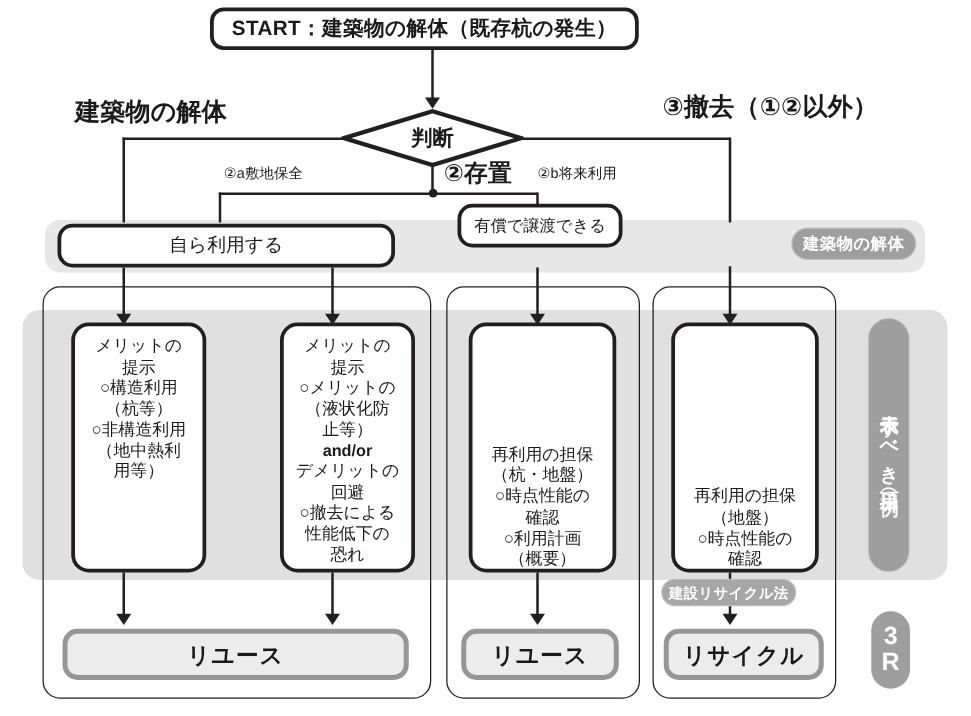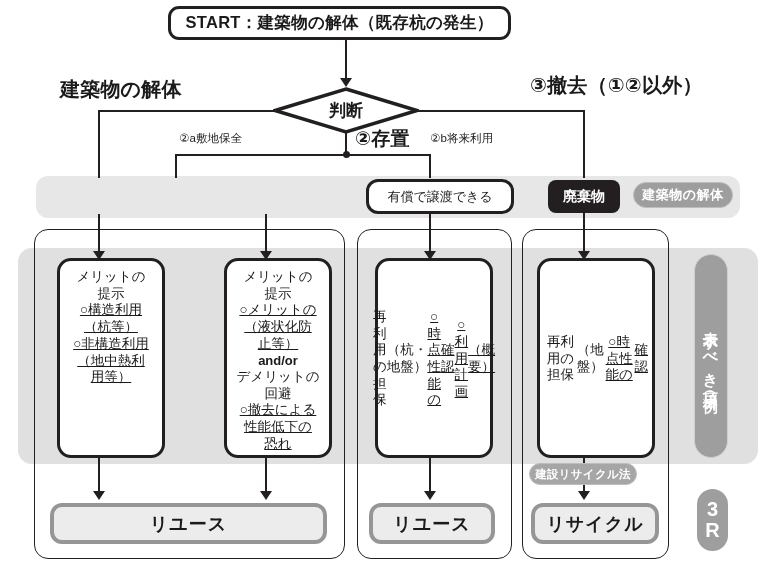--- a/index.html
+++ b/index.html
@@ -108,25 +108,25 @@
 
   
   .detail{
     padding:8px 4px 6px;
     display:block;
     font-size:13.5px;
     line-height:1.24;
     text-align:center;
   }
   .detail .ttl{font-weight:normal;display:block;}
-  .detail .li{display:block;text-decoration:underline;}
+  .detail .li{display:block;}
   .detail .andor{display:block;font-weight:bold;font-size:13px;}
   .detail-mid{
     display:flex;
-    flex-direction:row;
+    flex-direction:column;
     align-items:center;
     justify-content:flex-end;
     height:100%;
   }
 
   
   .outcome{
     background:#ececec;
     border:4px solid #969696;
     border-radius:12px;
@@ -226,28 +226,28 @@
 
   <div class="abs vline" style="left:345px;top:132px;height:22px;"></div>
   <div class="abs dot" style="left:343px;top:151px;"></div>
 
   <div class="abs hline" style="left:175px;top:154px;width:172px;"></div>
   <div class="abs vline" style="left:175px;top:154px;height:24px;"></div>
 
   <div class="abs hline" style="left:345px;top:154px;width:85px;"></div>
   <div class="abs vline" style="left:429px;top:154px;height:24px;"></div>
 
-
-  <div class="abs hardbox" style="left:366px;top:179px;width:148px;height:35px;">
+  <div class="abs hardbox" style="left:46px;top:179px;width:270px;height:35px;">
+    <span class="dec-label">自ら利用する</span>
+  </div>
+
+  <div class="abs hardbox" style="left:366px;top:163px;width:132px;height:35px;">
     <span class="dec-label sm">有償で譲渡できる</span>
   </div>
 
-  <div class="abs blackbox" style="left:548px;top:180px;width:72px;height:33px;">
-    <span>廃棄物</span>
-  </div>
 
   <div class="abs pill law" style="left:633px;top:182px;width:100px;height:26px;">
     <span>建築物の解体</span>
   </div>
 
   <div class="abs vline" style="left:98px;top:214px;height:40px;"></div>
   <div class="abs arrowhead" style="left:93px;top:251px;"></div>
 
   <div class="abs vline" style="left:265px;top:214px;height:40px;"></div>
   <div class="abs arrowhead" style="left:260px;top:251px;"></div>

